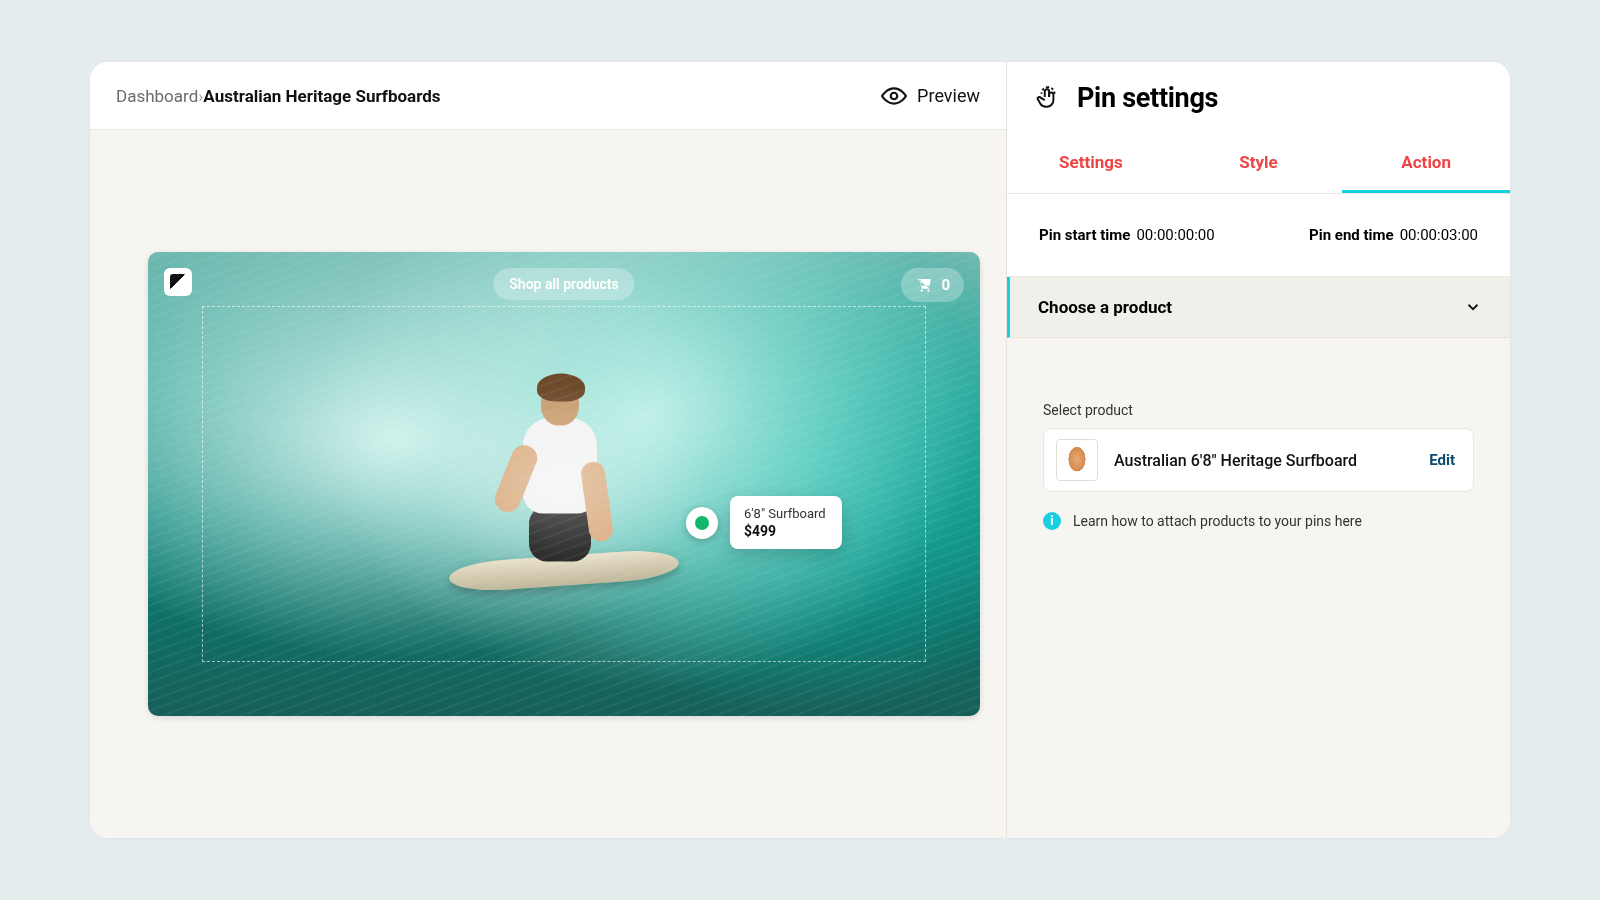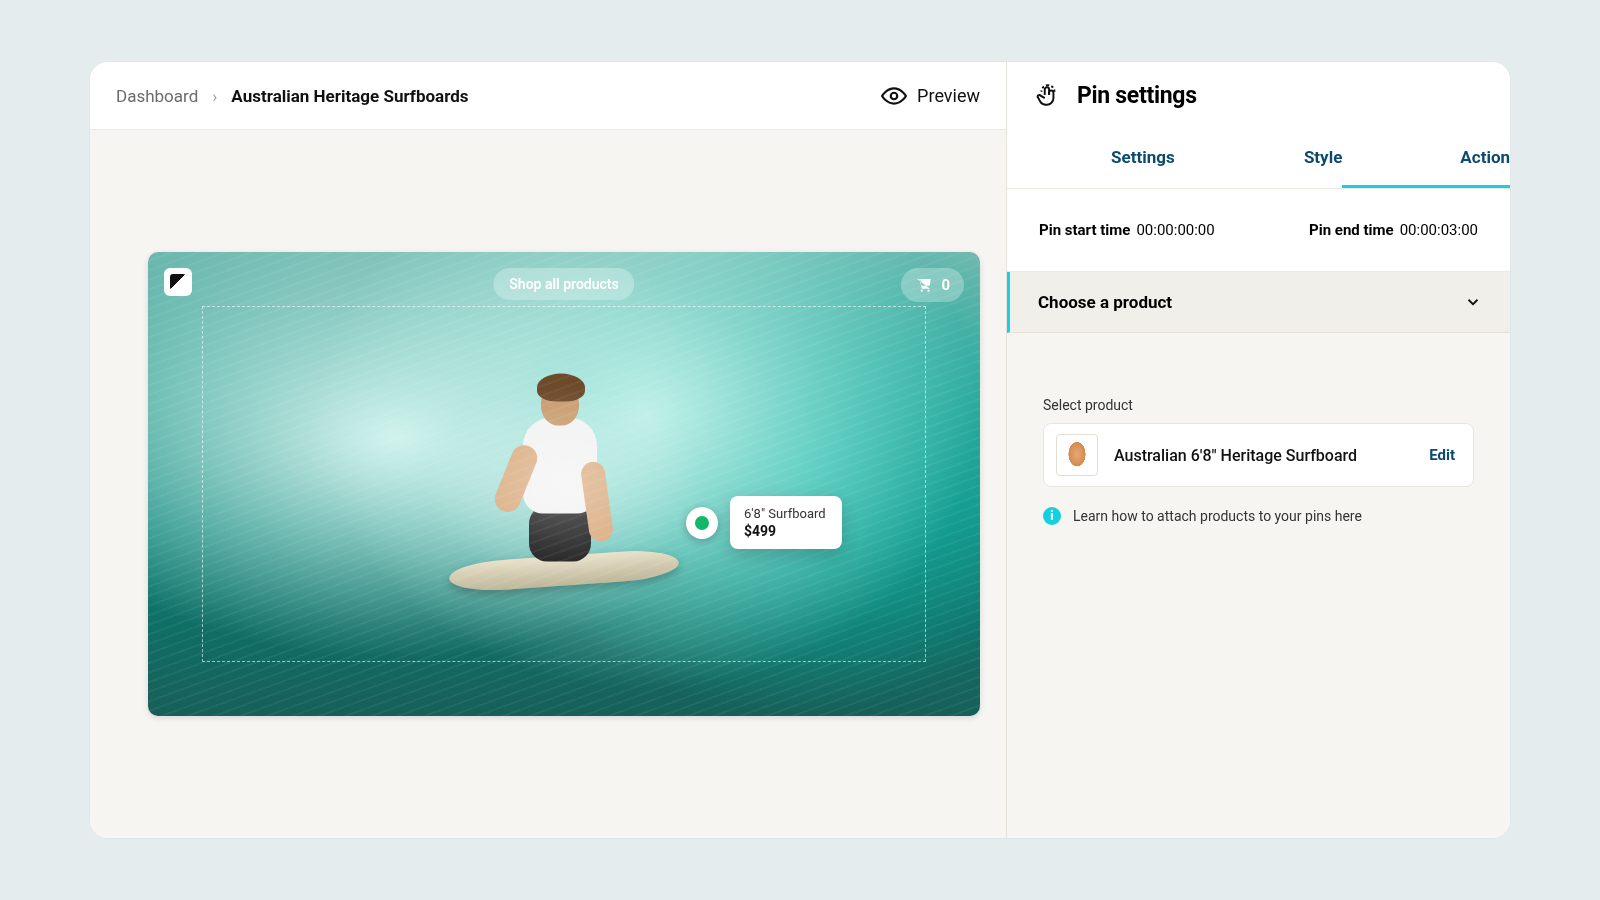--- a/index.html
+++ b/index.html
@@ -29,21 +29,21 @@
   }
   .topbar {
     height: 68px;
     background: #fff;
     border-bottom: 1px solid #eceae5;
     display: flex;
     align-items: center;
     padding: 0 26px;
     justify-content: space-between;
   }
-  .breadcrumb { display: flex; align-items: center; gap: 14px; font-size: 17px; justify-content: flex-end; }
+  .breadcrumb { display: flex; align-items: center; font-size: 17px; justify-content: flex-end; }
   .breadcrumb .root { color: #6b6b6b; }
   .breadcrumb .chev { color: #9a9a9a; }
   .breadcrumb .current { font-weight: 700; color: #111; }
   .preview { display: flex; align-items: center; gap: 10px; font-size: 18px; color: #111; cursor: pointer; }
   .preview svg { width: 26px; height: 26px; }
 
   .canvas-wrap { flex:1; display:flex; align-items:center; justify-content:center; padding: 40px 26px; }
   .video-frame {
     width: 832px;
     height: 464px;
@@ -114,23 +114,23 @@
 
   
   .sidebar{
     width:520px; background:#f6f5f2; border-left:1px solid #e5e2da;
     display:flex; flex-direction:column;
   }
   .sb-header{
     background:#fff; padding:20px 28px; display:flex; align-items:center; gap:16px;
   }
   .sb-header svg{width:26px;height:26px;}
-  .sb-header h1{font-size:23px;font-weight:700;letter-spacing:-0.3px;}
+  .sb-header h1{font-size:27px;font-weight:700;letter-spacing:-0.3px;}
   .tabs{display:flex; background:#fff;}
-  .tab{flex:1;text-align:right;padding:18px 0;font-size:17px;font-weight:700;color:#0c4a6e;border-bottom:3px solid transparent;cursor:pointer;}
+  .tab{flex:1;text-align:center;padding:18px 0;font-size:17px;font-weight:700;color:#ef4444;border-bottom:3px solid transparent;cursor:pointer;}
   .tab.active{border-bottom-color:#15d0e0;}
   .times{
     background:#fff;padding:32px 32px;display:flex;justify-content:space-between;
     border-top:1px solid #eee9df;border-bottom:1px solid #eee9df;font-size:15px;
   }
   .times b{font-weight:700;margin-right:6px;}
   .section-head{
     padding:20px 28px; display:flex; align-items:center; justify-content:space-between;
     border-left:3px solid #15d0e0; background:#f1efe9; border-bottom:1px solid #e7e3d9;
   }

